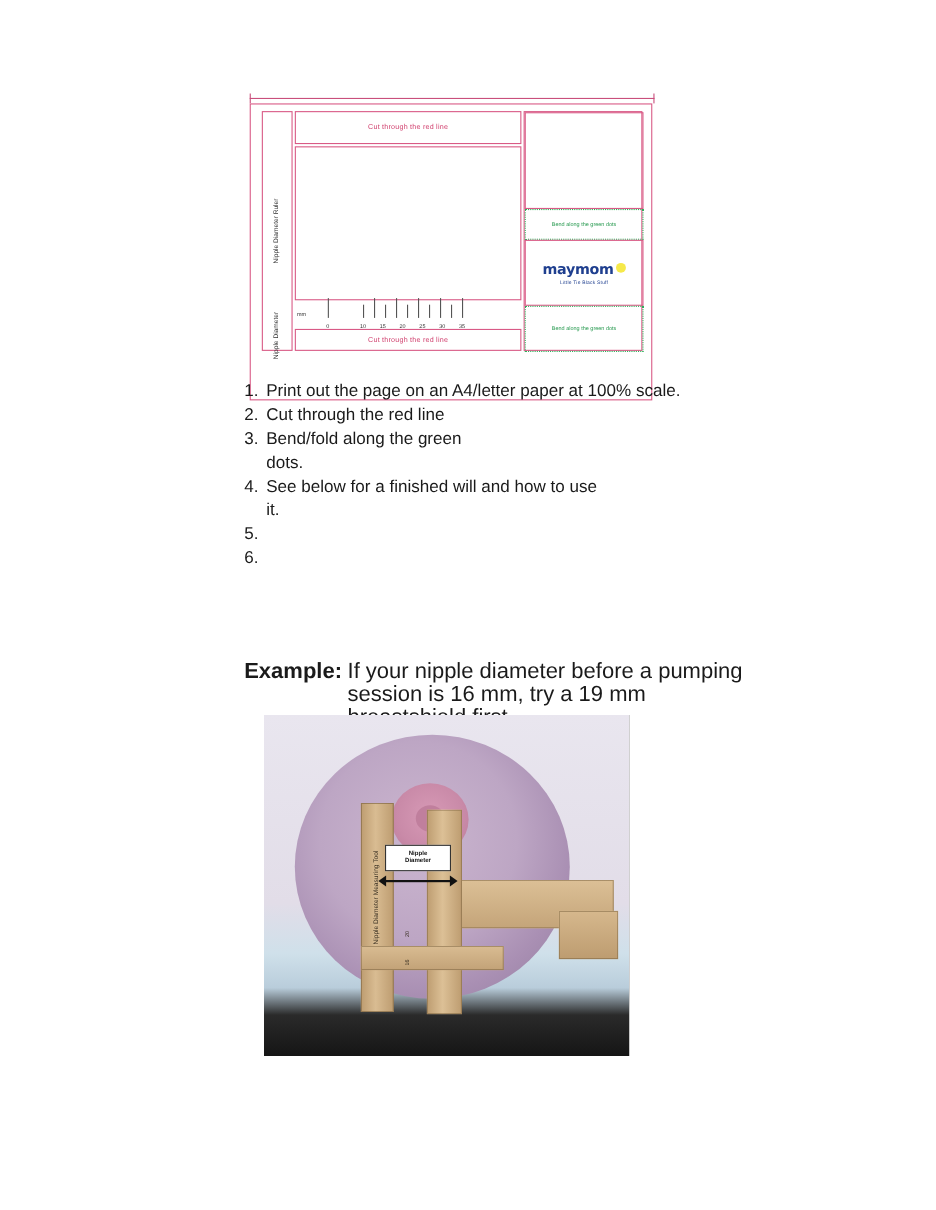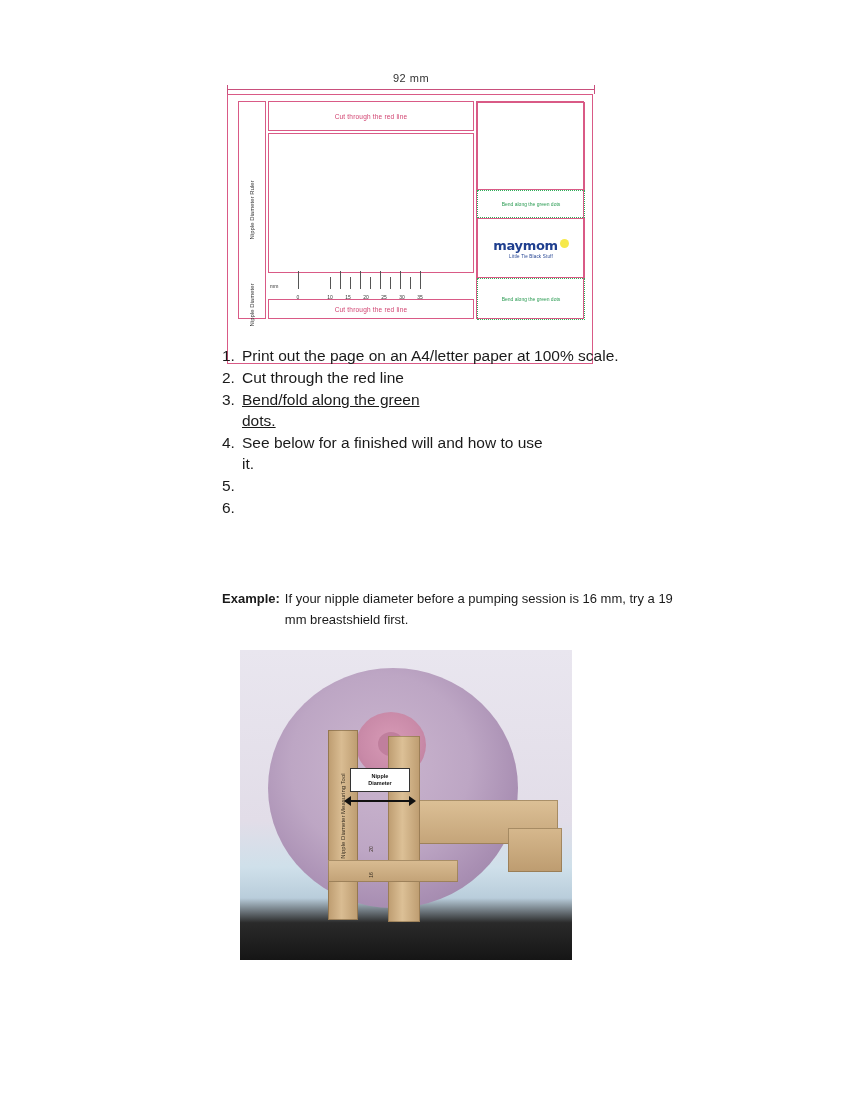--- a/index.html
+++ b/index.html
@@ -124,22 +124,22 @@
   }
   .step{
     display:flex;margin-bottom:1px;
   }
   .step-num{
     width:20px;flex:none;text-align:left;
   }
   .step-text{flex:1;}
 
   .example{
-    position:absolute;left:222px;top:588px;width:470px;
-    font-size:13px;line-height:21px;color:#1a1a1a;
+    position:absolute;left:222px;top:600px;width:470px;
+    font-size:20px;line-height:21px;color:#1a1a1a;
     display:flex;
   }
   .example-label{font-weight:bold;margin-right:5px;flex:none;}
   .example-body{flex:1;text-indent:0;}
 
   
   .photo{
     position:absolute;left:240px;top:650px;width:332px;height:310px;
     background:#111;overflow:hidden;
   }
@@ -204,21 +204,20 @@
   .ph-scale-num{position:absolute;font-size:5px;color:#3a3022;}
 </style>
 </head>
 <body>
 
 <div class="page">
 
   <div class="template-wrap">
 
     <div class="dim-line">
-      <div class="dim-label">92 mm</div>
       <div class="dim-bar"></div>
     </div>
 
     <div class="template">
 
       <div class="tmpl-leftcol">
         <div class="vtext">Nipple Diameter Ruler</div>
       </div>
 
       <div class="tmpl-top">
@@ -280,21 +279,21 @@
     <div class="step">
       <div class="step-num">1.</div>
       <div class="step-text">Print out the page on an A4/letter paper at 100% scale.</div>
     </div>
     <div class="step">
       <div class="step-num">2.</div>
       <div class="step-text">Cut through the red line</div>
     </div>
     <div class="step">
       <div class="step-num">3.</div>
-      <div class="step-text" style="max-width:215px;text-decoration:underline;">Bend/fold along the green dots.</div>
+      <div class="step-text" style="max-width:215px;">Bend/fold along the green dots.</div>
     </div>
     <div class="step">
       <div class="step-num">4.</div>
       <div class="step-text" style="max-width:305px;">See below for a finished will and how to use it.</div>
     </div>
     <div class="step">
       <div class="step-num">5.</div>
     </div>
     <div class="step">
       <div class="step-num">6.</div>

